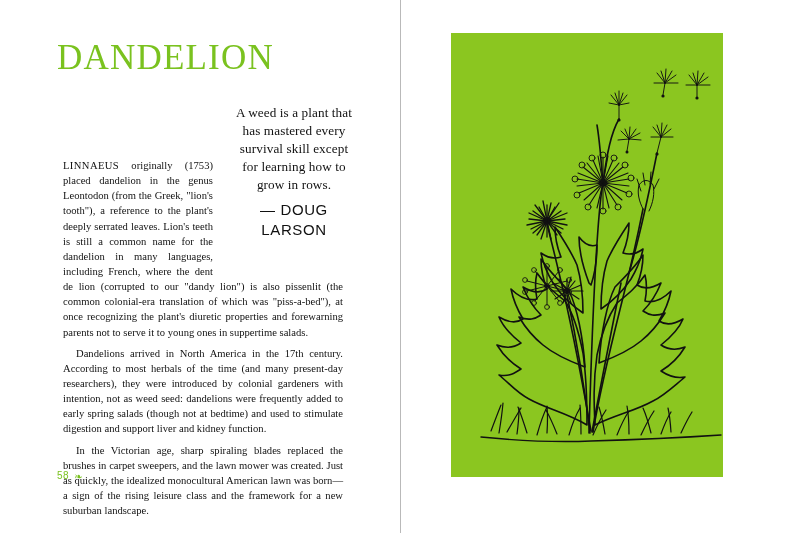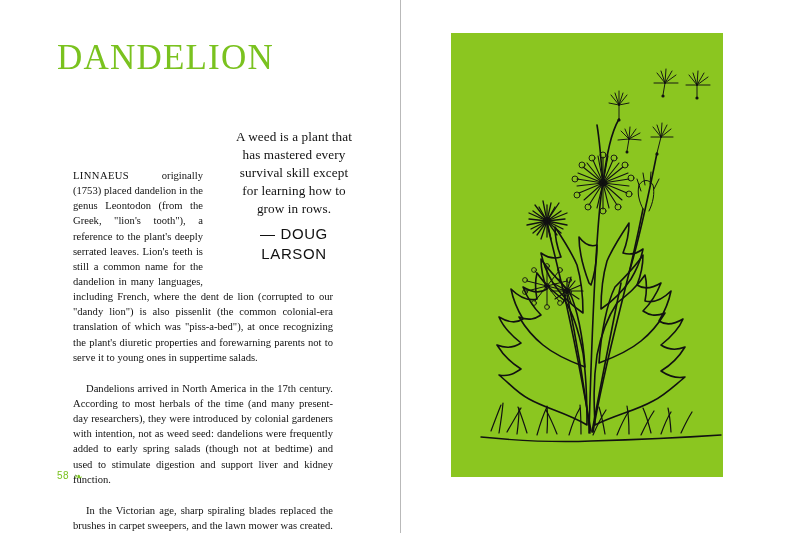--- a/index.html
+++ b/index.html
@@ -47,21 +47,21 @@
     letter-spacing: 1.2px;
     color: #7ac21f;
     font-weight: normal;
     margin: 0;
     line-height: 1;
   }
 
   .pullquote {
     position: absolute;
     left: 233px;
-    top: 128px;
+    top: 104px;
     width: 122px;
     text-align: center;
     font-family: "Liberation Serif", serif;
     font-size: 13.2px;
     line-height: 1.36;
     color: #111;
     letter-spacing: 0.1px;
   }
   .pullquote .attrib {
     display: block;
@@ -72,21 +72,21 @@
     color: #111;
   }
 
   .body-col {
     position: absolute;
     left: 57px;
     top: 152px;
     width: 292px;
   }
   .body-col p {
-    margin: 16px;
+    margin: 6px;
     font-size: 10.6px;
     line-height: 1.43;
     text-align: justify;
     color: #111;
   }
   .body-col p + p {
     text-indent: 13px;
   }
   .para-wrap-1 {
     position: relative;

